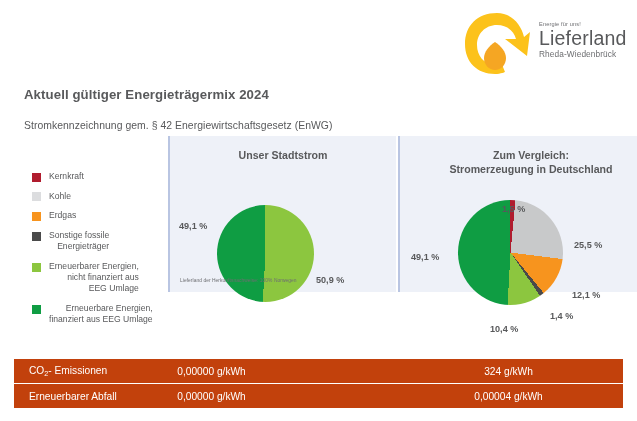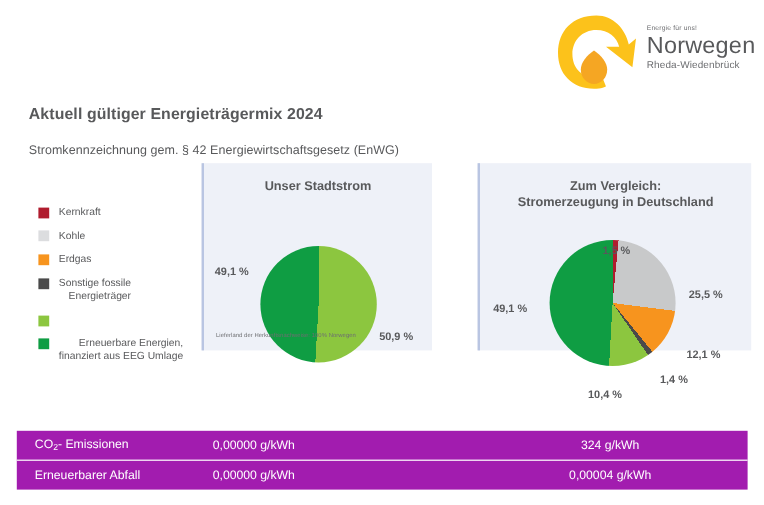--- a/index.html
+++ b/index.html
@@ -105,20 +105,21 @@
     white-space: pre-line;
   }
 
   
   .panel {
     position: absolute;
     top: 136px;
     height: 156px;
     background: #eef1f8;
     border-left: 2px solid #b9c5e2;
+    padding-left: 36px;
   }
   #panel-left  { left: 168px; width: 190px; }
   #panel-right { left: 398px; width: 226px; }
 
   .panel-title {
     position: absolute;
     left: 0;
     right: 0;
     top: 13px;
     text-align: center;
@@ -162,21 +163,21 @@
     letter-spacing: .05px;
   }
 
   
   #table {
     position: absolute;
     left: 14px;
     top: 359px;
     width: 609px;
     height: 49px;
-    background: #a21caf;
+    background: #c2410c;
     color: #ffffff;
   }
   .table-row {
     position: relative;
     height: 24px;
     display: flex;
     align-items: center;
   }
   .table-row.first { border-bottom: 1.4px solid #ffffff; }
   .cell-label {
@@ -204,21 +205,21 @@
 </head>
 <body>
 
 <div id="logo-area">
   <svg id="logo-mark" viewBox="0 0 72 64">
     <path d="M36 1 C16 1 4 14 4 32 C4 50 16 62 34 62 C40 62 44 60 44 60 L40 50 C40 50 37 52 33 52 C23 52 16 44 16 33 C16 22 24 13 36 13 C46 13 53 19 55 27 L44 27 L66 44 L69 20 L63 25 C60 12 50 1 36 1 Z" fill="#fcc21b"></path>
     <path d="M34 30 C40 34 45 40 45 46 C45 53 40 58 34 58 C28 58 23 53 23 46 C23 40 28 34 34 30 Z" fill="#f5a623"></path>
   </svg>
   <div id="logo-text">
     <div class="logo-tag">Energie für uns!</div>
-    <div class="logo-name">Norwegen</div>
+    <div class="logo-name">Lieferland</div>
     <div class="logo-sub">Rheda-Wiedenbrück</div>
   </div>
 </div>
 
 <div id="page-title">Aktuell gültiger Energieträgermix 2024</div>
 <div id="page-subtitle">Stromkennzeichnung gem. § 42 Energiewirtschaftsgesetz (EnWG)</div>
 
 <div id="legend">
   <div class="legend-item">
     <span class="legend-swatch" style="background:#b01c2e"></span>
@@ -232,20 +233,23 @@
     <span class="legend-swatch" style="background:#f7941e"></span>
     <span class="legend-label">Erdgas</span>
   </div>
   <div class="legend-item">
     <span class="legend-swatch" style="background:#4a4a4a"></span>
     <span class="legend-label">Sonstige fossile
 Energieträger</span>
   </div>
   <div class="legend-item">
     <span class="legend-swatch" style="background:#8cc63f"></span>
+    <span class="legend-label">Erneuerbarer Energien,
+nicht finanziert aus
+EEG Umlage</span>
   </div>
   <div class="legend-item">
     <span class="legend-swatch" style="background:#0f9d43"></span>
     <span class="legend-label">Erneuerbare Energien,
 finanziert aus EEG Umlage</span>
   </div>
 </div>
 
 <div class="panel" id="panel-left">
   <div class="panel-title">Unser Stadtstrom</div>

